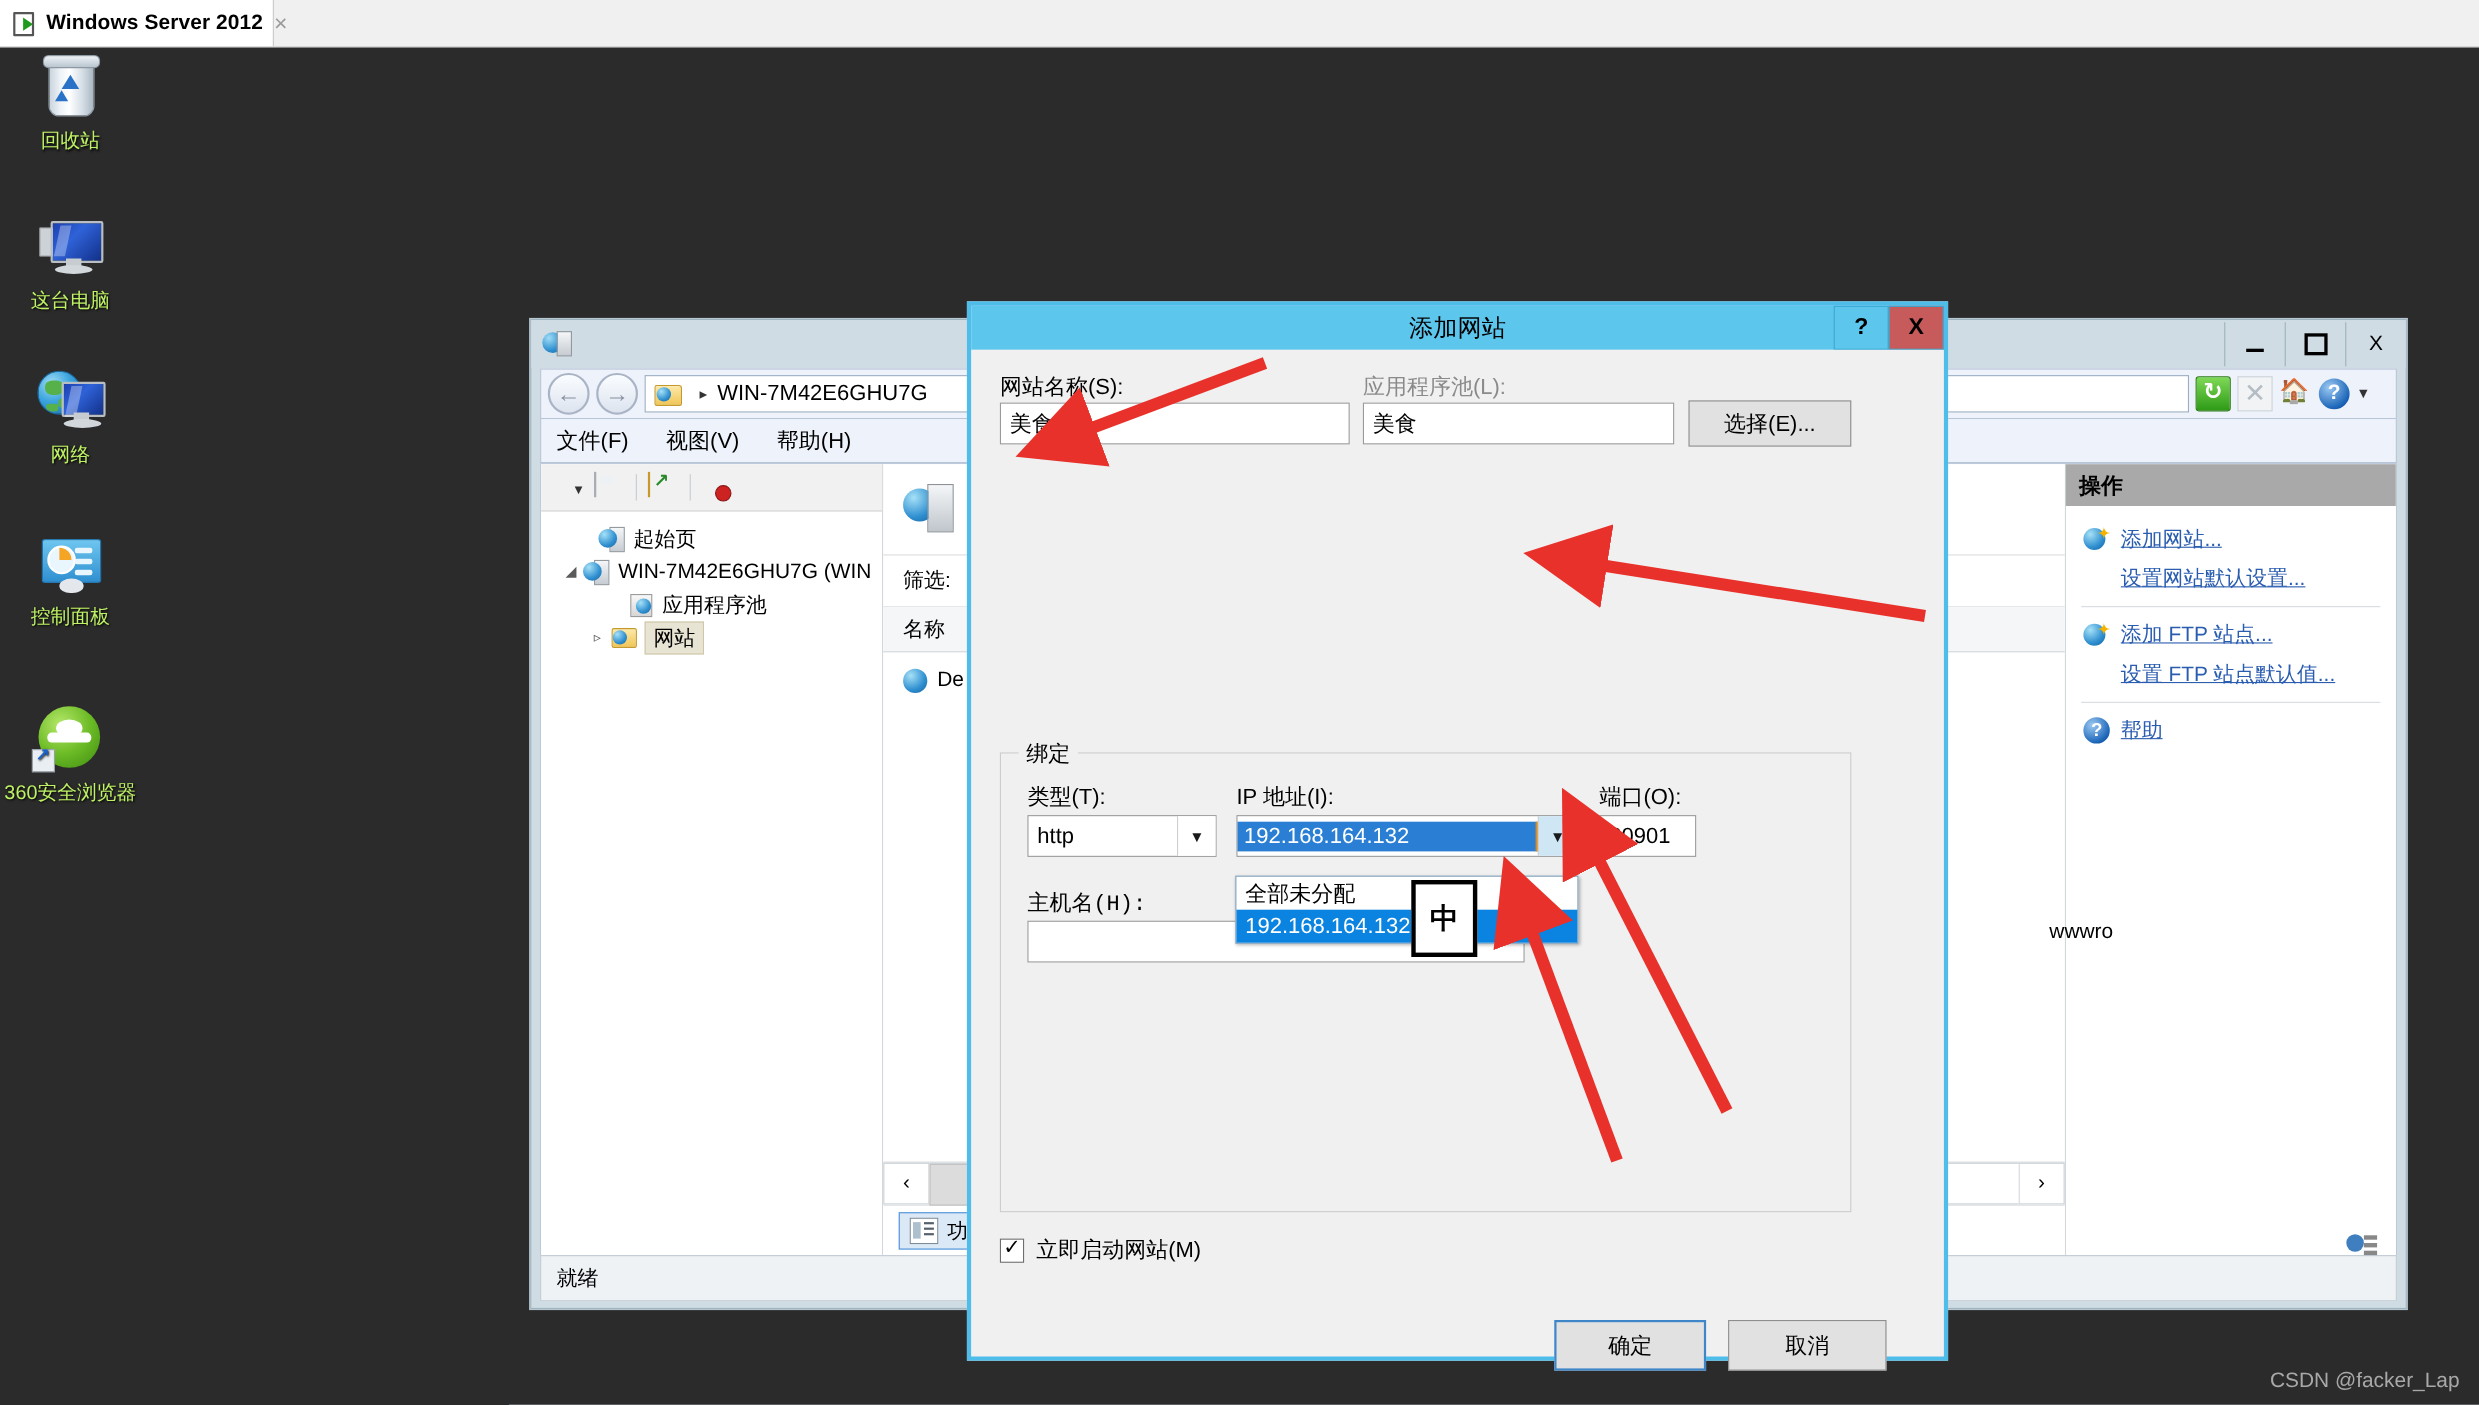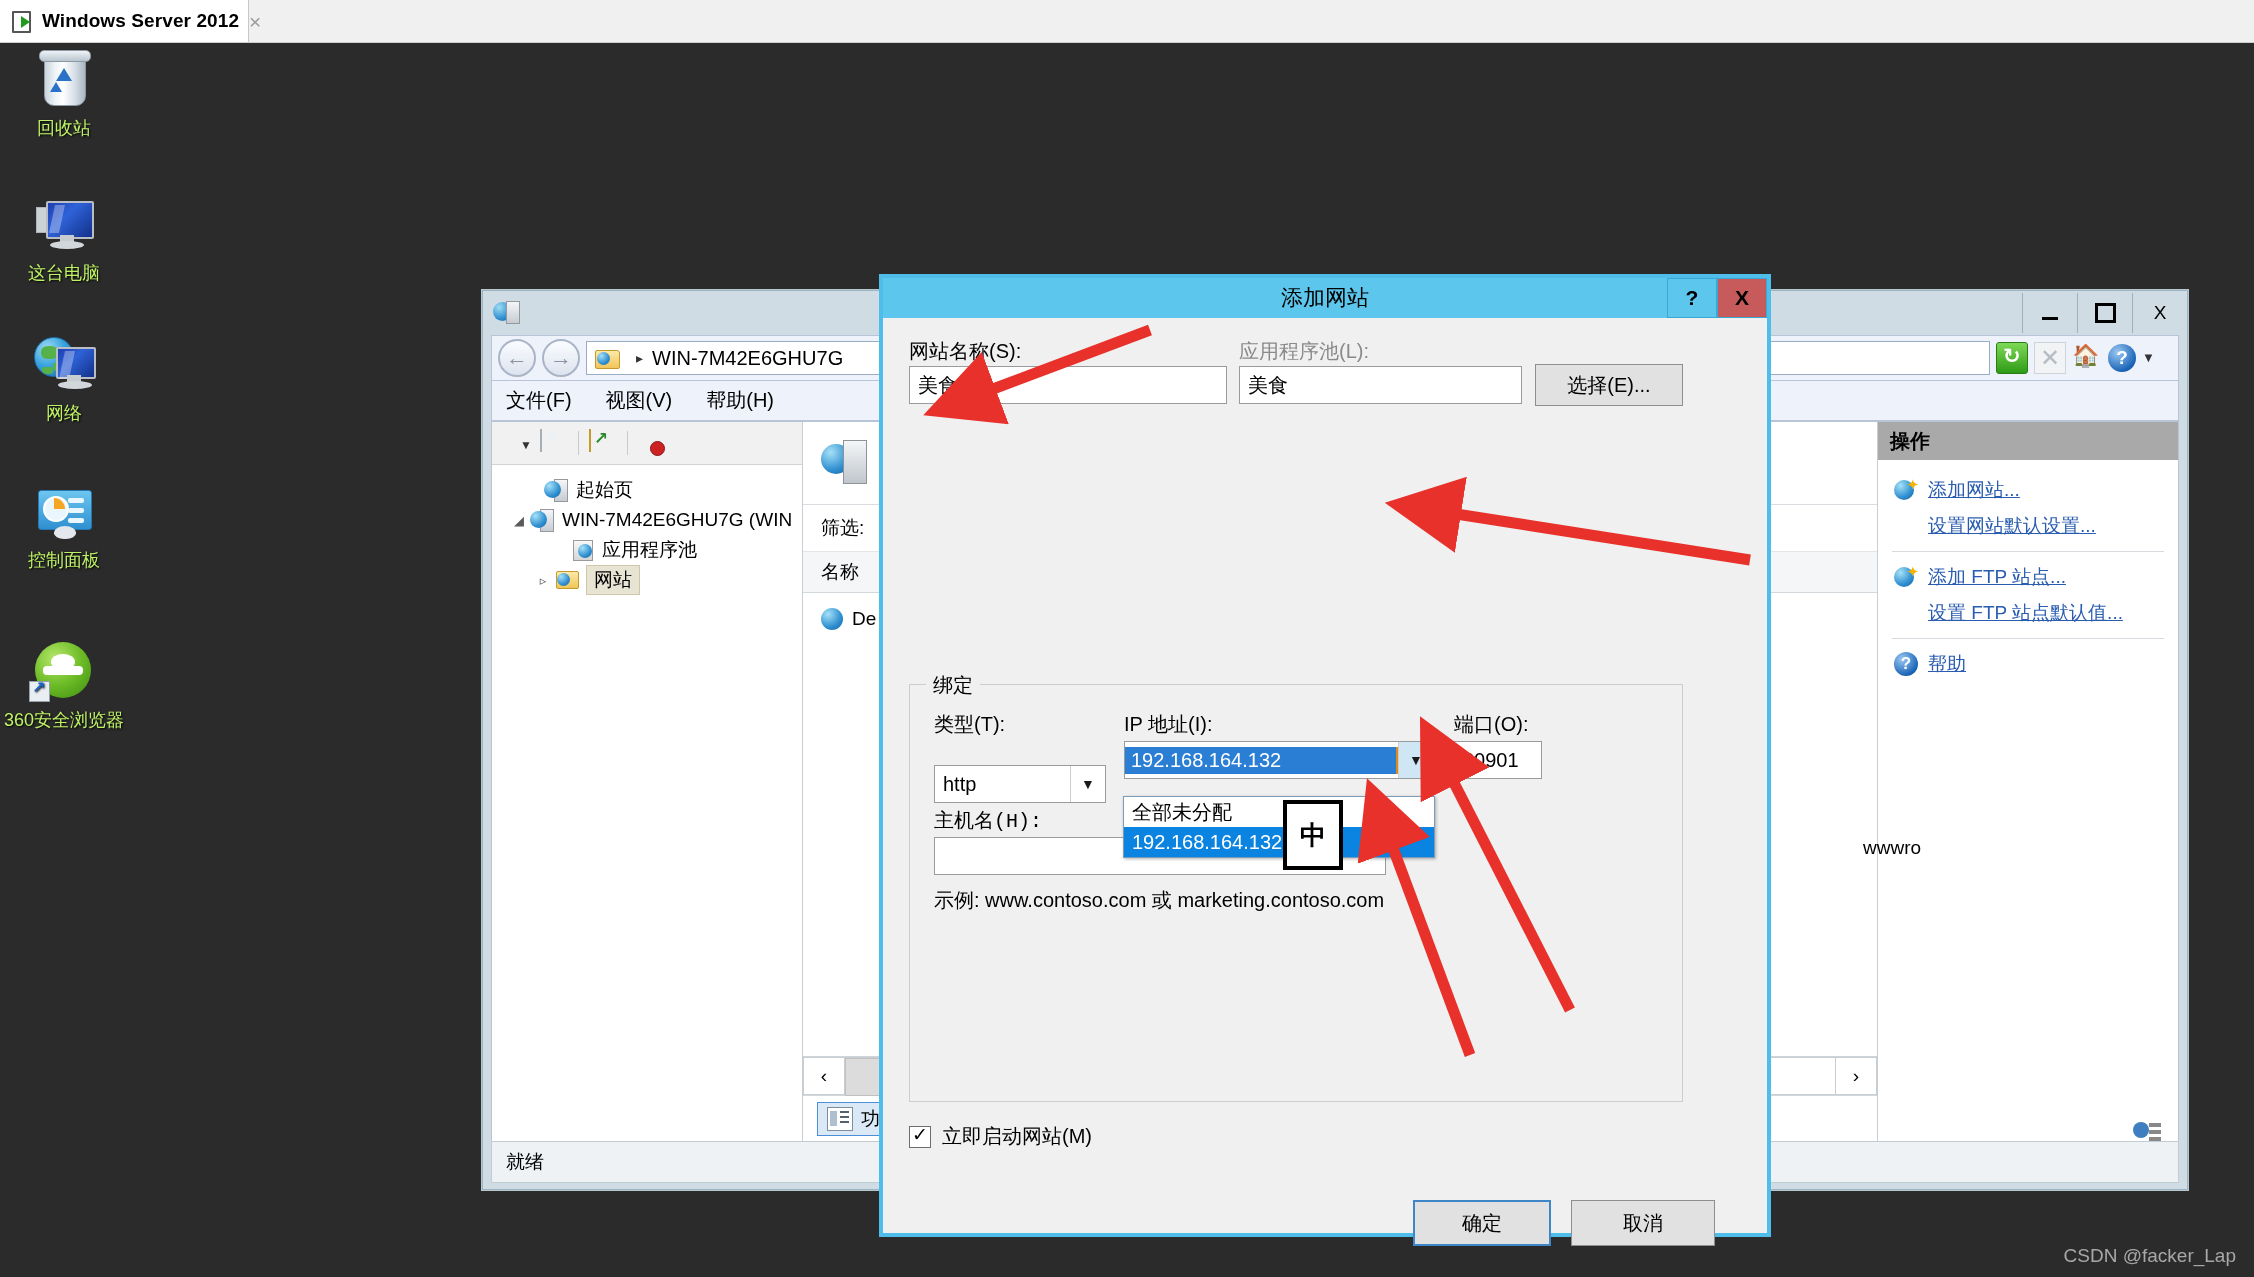--- a/index.html
+++ b/index.html
@@ -421,41 +421,40 @@
     <div class="tb" style="position:absolute;left:356px;top:48px;width:283px;">
       <span>美食</span>
     </div>
     <div class="btn" style="position:absolute;left:652px;top:46px;width:148px;">选择(E)...</div>
 
 
     <div class="group" style="left:26px;top:366px;width:774px;height:418px;">
       <span class="group-title">绑定</span>
 
       <div class="lbl" style="position:absolute;left:24px;top:26px;">类型(T):</div>
-      <div class="combo" style="position:absolute;left:24px;top:56px;width:172px;margin-top:24px;">
+      <div class="combo" style="position:absolute;left:24px;top:56px;width:172px;">
         <span class="val">http</span>
         <span class="arrow">▼</span>
       </div>
 
       <div class="lbl" style="position:absolute;left:214px;top:26px;">IP 地址(I):</div>
       <div class="combo ip" style="position:absolute;left:214px;top:56px;width:310px;">
         <span class="val" style="background:#2a7fd4;color:#fff;padding:2px 6px;border-right:2px solid #e08a1a;">192.168.164.132</span>
         <span class="arrow">▼</span>
       </div>
 
       <div class="lbl" style="position:absolute;left:544px;top:26px;">端口(O):</div>
       <div class="tb" style="position:absolute;left:544px;top:56px;width:88px;">
         <span>80901</span>
       </div>
 
       <div class="lbl" style="position:absolute;left:24px;top:122px;font-family:Liberation Mono, monospace;">主机名(H):</div>
       <div class="tb" style="position:absolute;left:24px;top:152px;width:452px;">
         <span></span>
       </div>
-      <div class="lbl" style="position:absolute;left:24px;top:202px;">示例: www.contoso.com 或 marketing.contoso.com</div>
     </div>
 
     <div id="ip-dd" style="left:240px;top:478px;width:310px;">
       <div class="item">全部未分配</div>
       <div class="item sel">192.168.164.132</div>
     </div>
 
     <div id="ime" style="left:400px;top:482px;width:52px;height:62px;">中</div>
 
     <div style="position:absolute;left:26px;top:805px;display:flex;align-items:center;gap:11px;">

